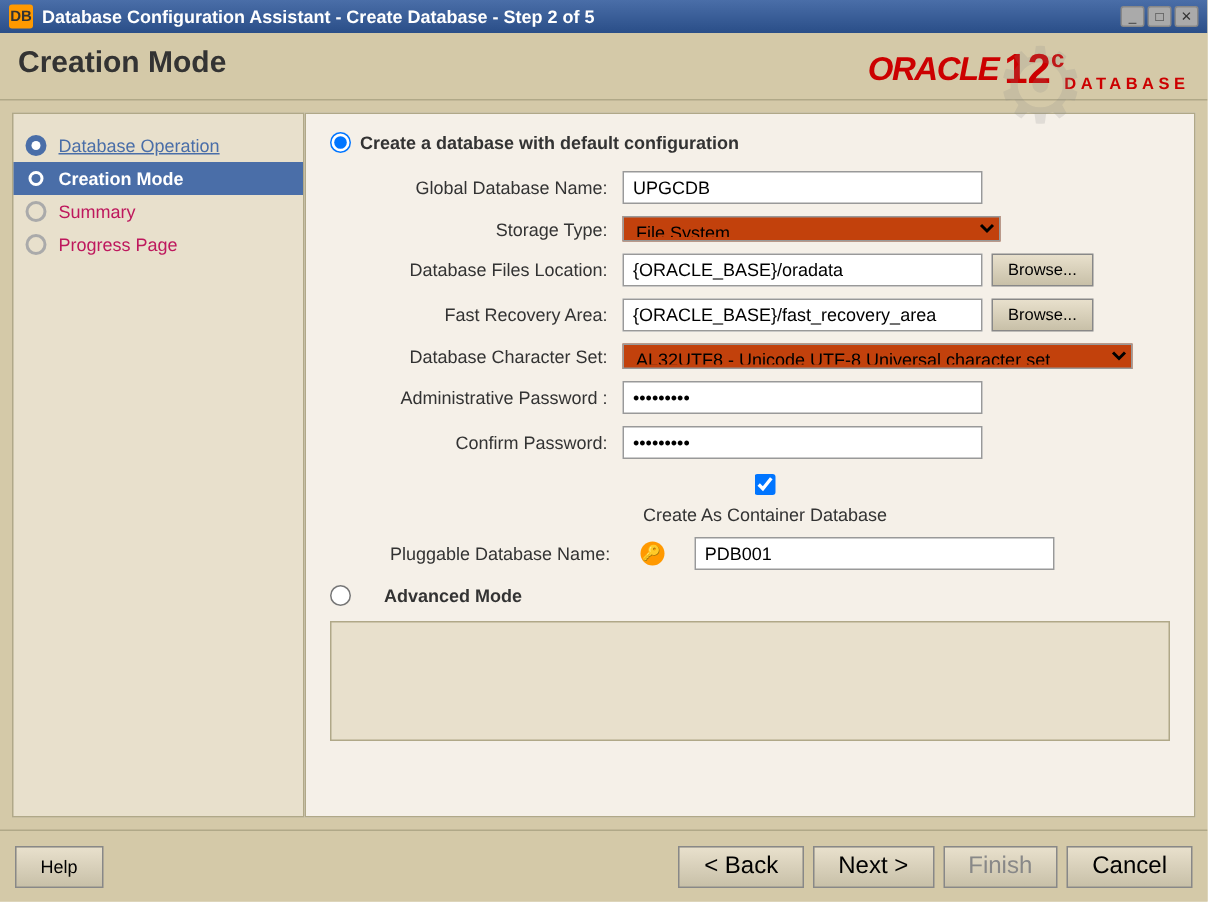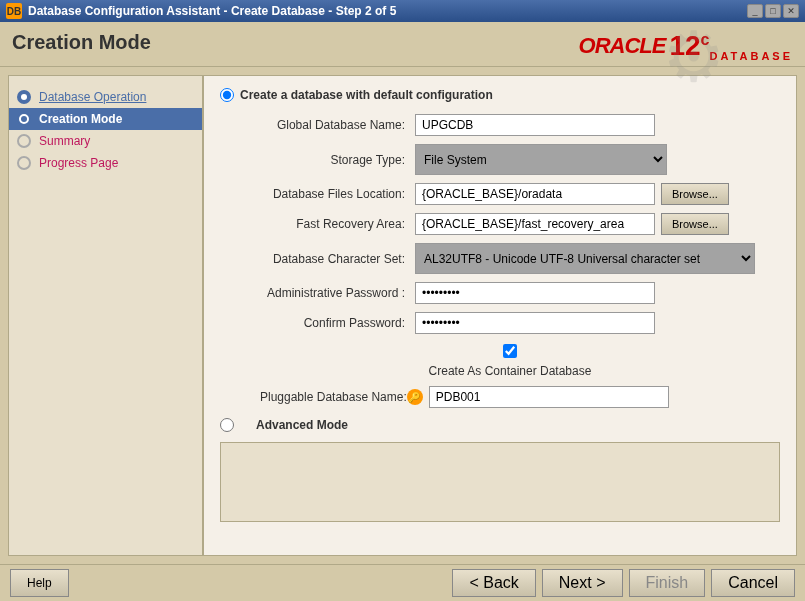--- a/index.html
+++ b/index.html
@@ -246,23 +246,23 @@
       width: 240px;
       height: 22px;
       border: 1px solid #999;
       background: white;
       padding: 2px 6px;
       font-size: 12px;
       font-family: Arial, sans-serif;
     }
     .select-input {
       width: 252px;
-      height: 31px;
+      height: 17px;
       border: 1px solid #999;
-      background: #a3a3a3;
+      background: #c2410c;
       padding: 2px 4px;
       font-size: 12px;
       font-family: Arial, sans-serif;
     }
     .select-input-wide {
       width: 340px;
     }
     .browse-btn {
       height: 22px;
       padding: 0 10px;
@@ -295,22 +295,22 @@
       display: flex;
       align-items: center;
       margin-left: 40px;
       margin-bottom: 10px;
     }
     .pdb-label {
       font-size: 12px;
       color: #333;
       display: flex;
       align-items: center;
-      gap: 0;
-      padding-right: 6px;
+      gap: 20px;
+      padding-right: 20px;
     }
     .pdb-icon {
       width: 16px;
       height: 16px;
       background: #f90;
       border-radius: 50%;
       display: flex;
       align-items: center;
       justify-content: center;
       font-size: 10px;
@@ -331,21 +331,21 @@
     .desc-box {
       margin-top: 10px;
       border: 1px solid #b0a888;
       background: #e8e0cc;
       min-height: 80px;
       padding: 6px;
     }
 
     
     .bottom-bar {
-      height: 37px;
+      height: 48px;
       background: #d4c9a8;
       border-top: 1px solid #b0a888;
       display: flex;
       align-items: center;
       padding: 0 10px;
       justify-content: space-between;
     }
     .bottom-left {
       display: flex;
     }

